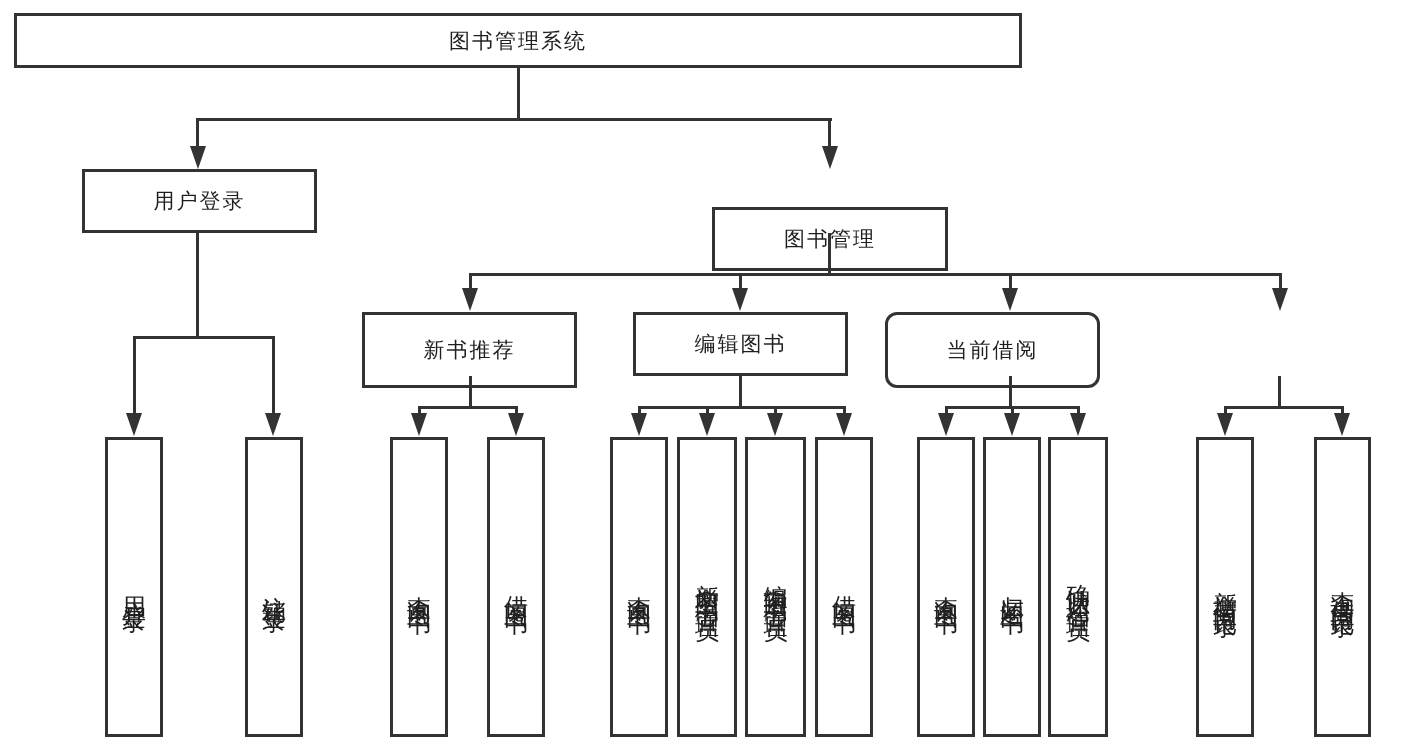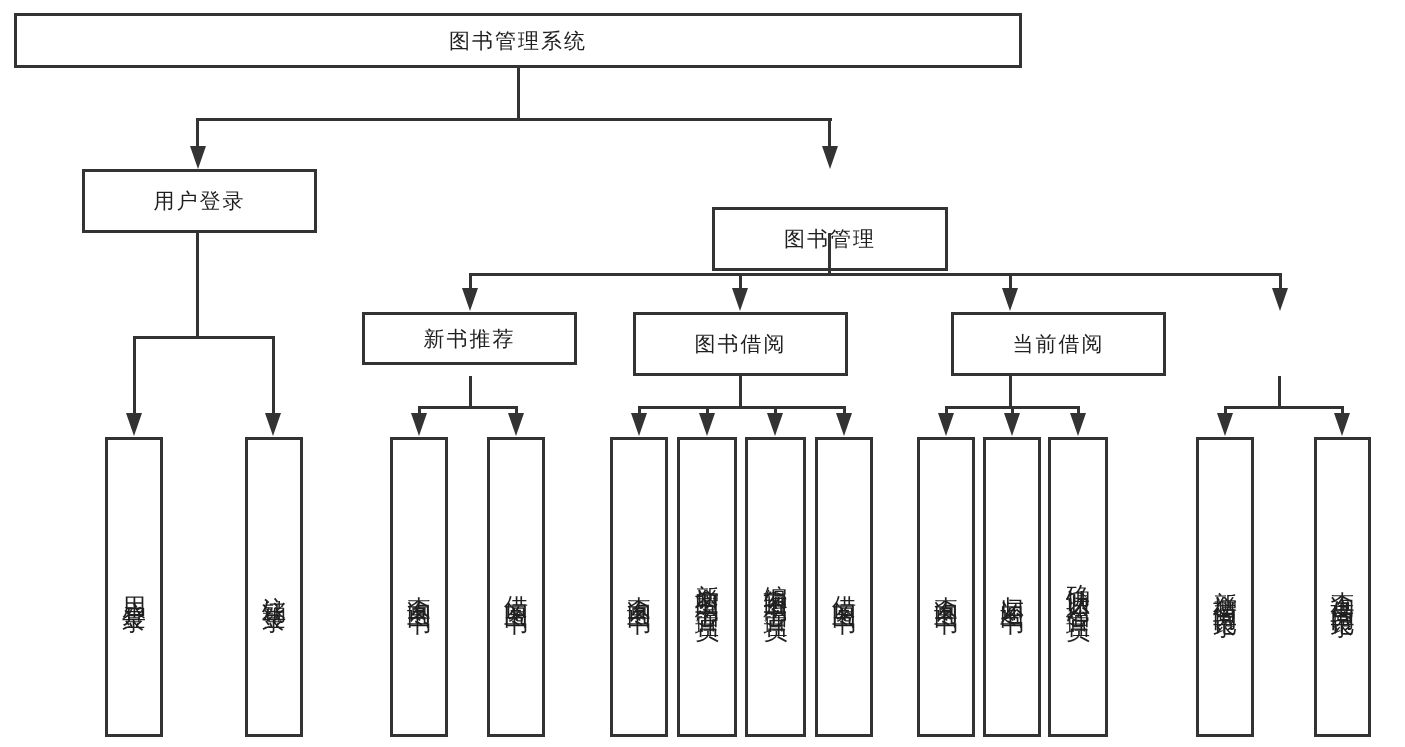--- a/index.html
+++ b/index.html
@@ -64,23 +64,23 @@
   <div class="h" style="left:469px;top:273px;width:813px;"></div>
   <div class="v" style="left:469px;top:273px;height:20px;"></div>
   <div class="arr" style="left:462px;top:288px;"></div>
   <div class="v" style="left:739px;top:273px;height:20px;"></div>
   <div class="arr" style="left:732px;top:288px;"></div>
   <div class="v" style="left:1009px;top:273px;height:20px;"></div>
   <div class="arr" style="left:1002px;top:288px;"></div>
   <div class="v" style="left:1279px;top:273px;height:20px;"></div>
   <div class="arr" style="left:1272px;top:288px;"></div>
 
-  <div class="box" style="left:362px;top:312px;width:215px;height:53px;text-align:right;">新书推荐</div>
-  <div class="box" style="left:633px;top:312px;width:215px;height:64px;">图书借阅</div>
-  <div class="box" style="left:951px;top:312px;width:215px;height:64px;">当前借阅</div>
+  <div class="box" style="left:362px;top:312px;width:215px;height:76px;text-align:right;">新书推荐</div>
+  <div class="box" style="left:633px;top:312px;width:215px;height:64px;">编辑图书</div>
+  <div class="box" style="left:885px;top:312px;width:215px;height:76px;border-radius:12px;">当前借阅</div>
 
   <div class="v" style="left:469px;top:376px;height:32px;"></div>
   <div class="h" style="left:418px;top:406px;width:100px;"></div>
   <div class="v" style="left:418px;top:406px;height:12px;"></div>
   <div class="arr" style="left:411px;top:413px;"></div>
   <div class="v" style="left:515px;top:406px;height:12px;"></div>
   <div class="arr" style="left:508px;top:413px;"></div>
 
   <div class="v" style="left:739px;top:376px;height:32px;"></div>
   <div class="h" style="left:638px;top:406px;width:208px;"></div>

